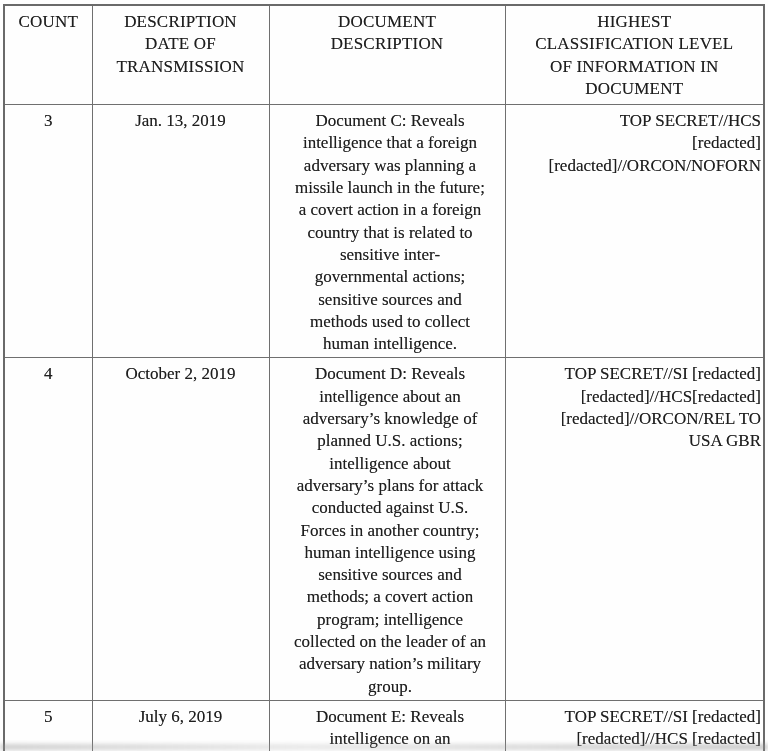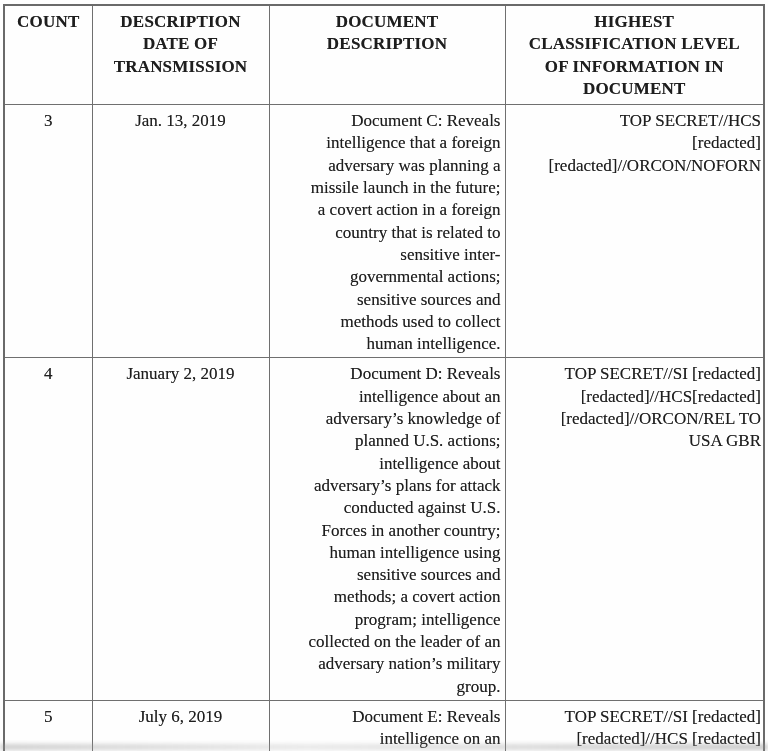--- a/index.html
+++ b/index.html
@@ -28,37 +28,37 @@
   table.doc-table td, table.doc-table th {
     border: 1.5px solid #6f6f6f;
     vertical-align: top;
     font-size: 17px;
     line-height: 22.3px;
     white-space: pre-line;
     overflow: hidden;
     text-shadow: 0 0 0.5px rgba(40,40,40,0.55);
   }
   th.hdr {
-    font-weight: bold;
+    font-weight: normal;
     text-align: center;
     padding: 5px 2px 4px 2px;
     font-size: 17px;
     letter-spacing: 0.2px;
   }
   td.c-count {
     text-align: center;
     padding-top: 5px;
   }
   td.c-date {
     text-align: center;
     padding-top: 5px;
     font-family: Liberation Serif, serif;
   }
   td.c-desc {
-    text-align: right;
+    text-align: center;
     padding: 5px 4px 2px 10px;
   }
   td.c-class {
     text-align: right;
     padding: 5px 2px 2px 8px;
   }
   tr.hdr-row    { height: 89px; }
   tr.row-0      { height: 248px; }
   tr.row-1      { height: 337px; }
   tr.row-2      { height: 63px; }
@@ -112,21 +112,21 @@
 governmental actions;
 sensitive sources and
 methods used to collect
 human intelligence.</td>
         <td class="c-class">TOP SECRET//HCS
 [redacted]
 [redacted]//ORCON/NOFORN</td>
       </tr>
       <tr class="row-1">
         <td class="c-count">4</td>
-        <td class="c-date">January 2, 2019</td>
+        <td class="c-date">October 2, 2019</td>
         <td class="c-desc">Document D: Reveals
 intelligence about an
 adversary’s knowledge of
 planned U.S. actions;
 intelligence about
 adversary’s plans for attack
 conducted against U.S.
 Forces in another country;
 human intelligence using
 sensitive sources and

